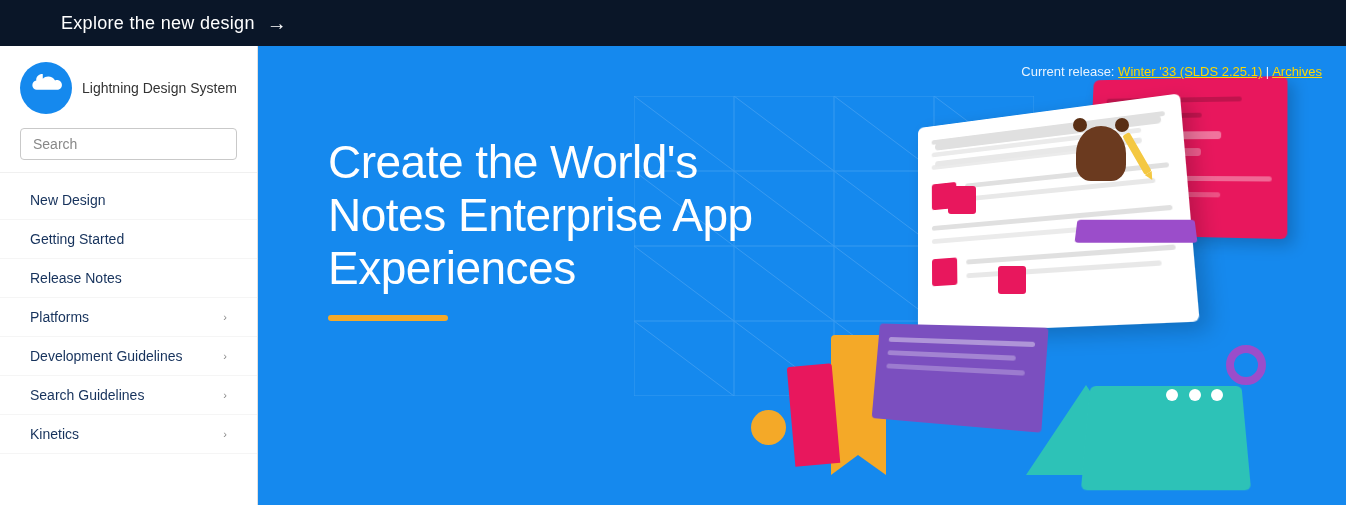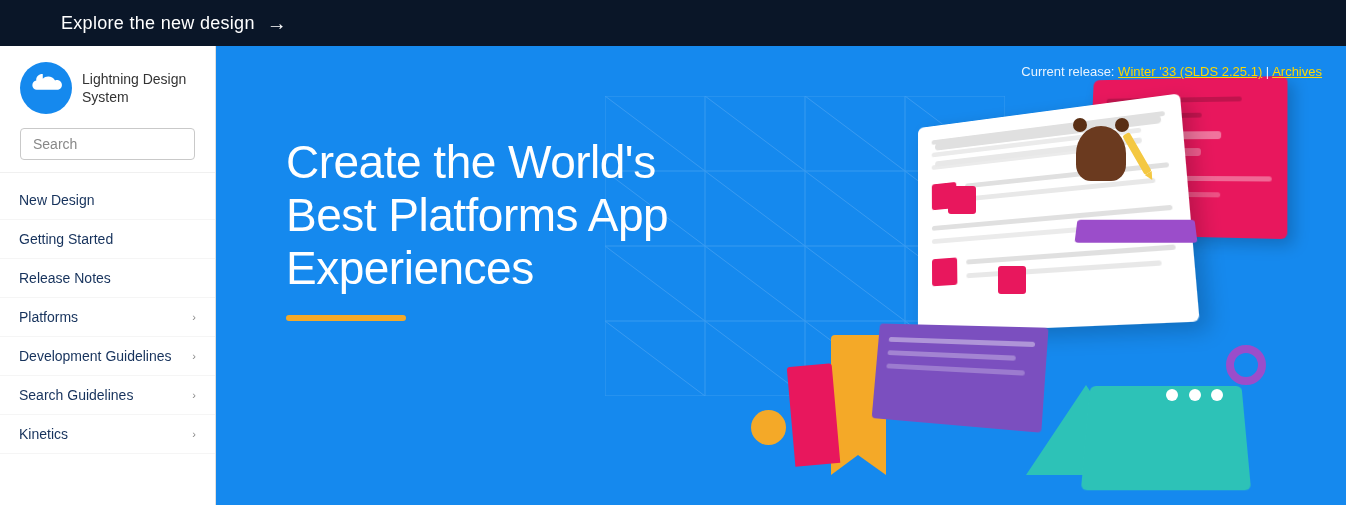--- a/index.html
+++ b/index.html
@@ -28,21 +28,21 @@
 
     
     .main-layout {
       display: flex;
       flex: 1;
       overflow: hidden;
     }
 
     
     .sidebar {
-      width: 216px;
+      width: 258px;
       background: #ffffff;
       border-right: 1px solid #e0e0e0;
       flex-shrink: 0;
       display: flex;
       flex-direction: column;
       overflow: hidden;
     }
 
     .sidebar-header {
       padding: 16px 20px 12px 20px;
@@ -99,21 +99,21 @@
     }
 
     .sidebar-nav::-webkit-scrollbar { width: 8px; }
     .sidebar-nav::-webkit-scrollbar-track { background: #f1f1f1; }
     .sidebar-nav::-webkit-scrollbar-thumb { background: #ccc; border-radius: 4px; }
 
     .nav-item {
       display: flex;
       align-items: center;
       justify-content: space-between;
-      padding: 11px 19px;
+      padding: 11px 30px;
       font-size: 14px;
       color: #16325c;
       cursor: pointer;
       border-bottom: 1px solid #f5f5f5;
       text-decoration: none;
     }
 
     .nav-item-chevron {
       font-size: 11px;
       color: #888;
@@ -488,21 +488,21 @@
     <div class="release-info">
       <span>Current release:</span>
       <a>Winter '33 (SLDS 2.25.1)</a>
       <span>|</span>
       <a>Archives</a>
     </div>
 
     <div class="hero-text">
       <h1 class="hero-heading">
         <span>Create the World's</span><br>
-        <span>Best Platforms App</span><br>
+        <span>Notes Enterprise App</span><br>
         <span>Experiences</span>
       </h1>
       <div class="hero-underline"></div>
     </div>
 
     <div class="illustration">
 
       <svg class="shape-grid-lines" viewBox="0 0 400 300">
         <line x1="0" y1="0" x2="400" y2="300"></line>
         <line x1="100" y1="0" x2="400" y2="225"></line>

